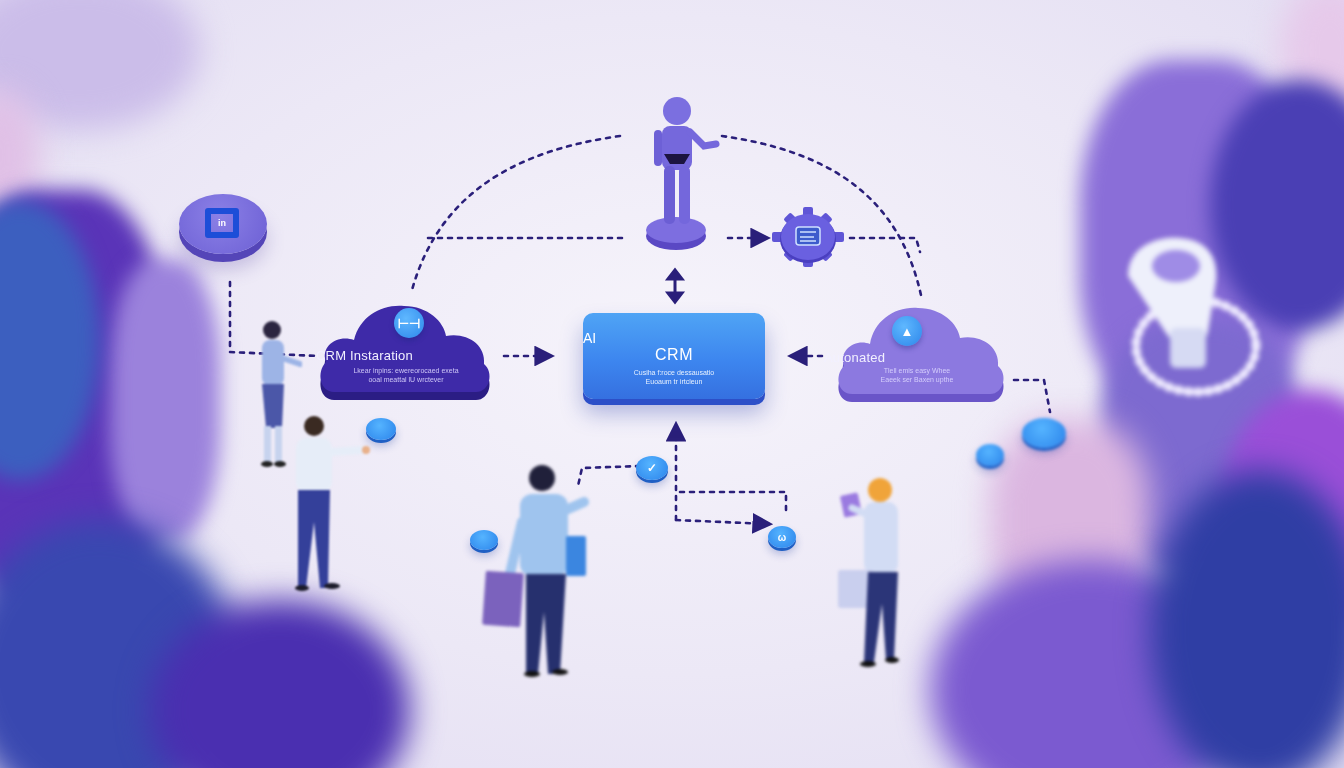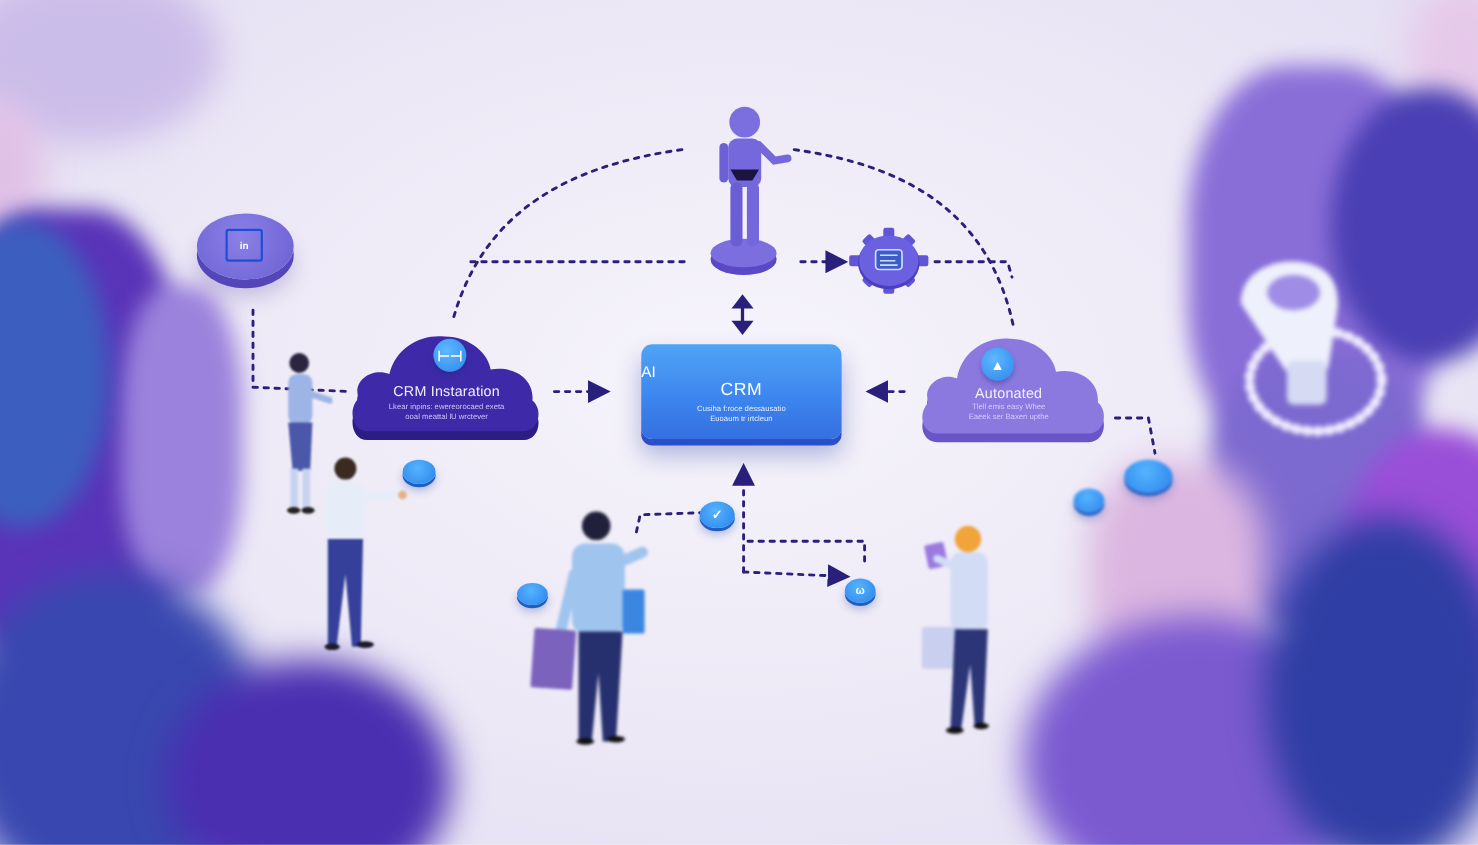--- a/index.html
+++ b/index.html
@@ -17,21 +17,21 @@
   svg.lines { position:absolute; left:0; top:0; width:1344px; height:768px; }
 
   .cloud { position:absolute; }
   .cloud svg { position:absolute; left:0; top:0; }
   .cloud .badge {
     position:absolute; width:30px; height:30px; border-radius:50%;
     background: radial-gradient(circle at 40% 35%, #5fb8ff, #2d86ea);
     box-shadow: 0 3px 5px rgba(20,40,120,.35);
     color:#fff; font-size:13px; font-weight:bold; display:flex; align-items:center; justify-content:center;
   }
-  .cloud .title { position:absolute; left:0; right:0; text-align:center; color:#f2f0ff; font-size:13px; letter-spacing:.2px; }
+  .cloud .title { position:absolute; left:0; right:0; text-align:left; color:#f2f0ff; font-size:13px; letter-spacing:.2px; }
   .cloud .desc { position:absolute; left:0; right:0; text-align:center; color:#dcd6ff; font-size:7px; line-height:9px; opacity:.9; }
 
   .crm-card {
     position:absolute; left:583px; top:313px; width:182px; height:86px; border-radius:10px;
     background: linear-gradient(180deg, #4fa4f5 0%, #3d86ef 55%, #3570e0 100%);
     box-shadow: 0 6px 0 #2c4fc8, 0 14px 22px rgba(40,60,170,.35);
   }
   .crm-card .t1 { position:absolute; left:0; right:0; top:17px; text-align:left; color:#fff; font-size:14px; }
   .crm-card .t2 { position:absolute; left:0; right:0; top:33px; text-align:center; color:#fff; font-size:16px; letter-spacing:.5px; }
   .crm-card .t3 { position:absolute; left:0; right:0; top:55px; text-align:center; color:#e6f0ff; font-size:7px; line-height:9px; }
@@ -44,21 +44,21 @@
   }
   .tablet-disc {
     position:absolute; left:179px; top:194px; width:88px; height:66px;
   }
   .tablet-disc .top {
     position:absolute; left:0; top:0; width:88px; height:60px; border-radius:50%;
     background: radial-gradient(circle at 45% 35%, #8b80e6, #6c5fd4);
     box-shadow: 0 8px 0 #5445b8, 0 16px 18px rgba(80,60,160,.25);
   }
   .tablet-disc .icon {
-    position:absolute; left:26px; top:14px; width:34px; height:30px; border:2px solid #1d4ed8; border-radius:3px;
+    position:absolute; left:26px; top:14px; width:34px; height:30px; border:6px solid #1d4ed8; border-radius:3px;
     color:#fff; font-size:9px; font-weight:bold; display:flex; align-items:center; justify-content:center; box-sizing:border-box;
   }
 
   .gear { position:absolute; left:770px; top:205px; width:76px; height:64px; }
   .robot { position:absolute; left:640px; top:96px; width:80px; height:162px; }
   .person { position:absolute; }
   .cluster { position:absolute; left:1118px; top:236px; width:150px; height:170px; }
 </style>
 </head>
 <body>

